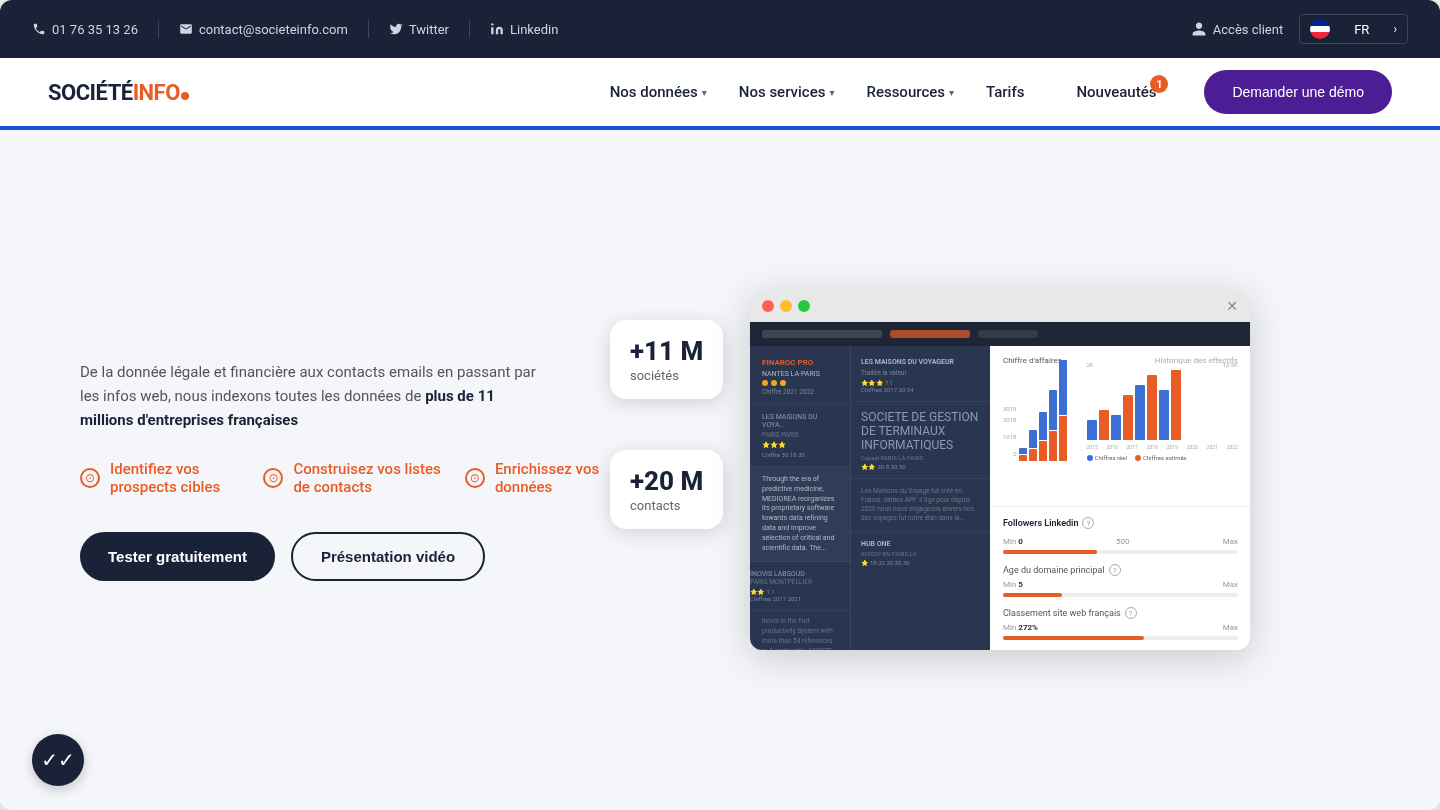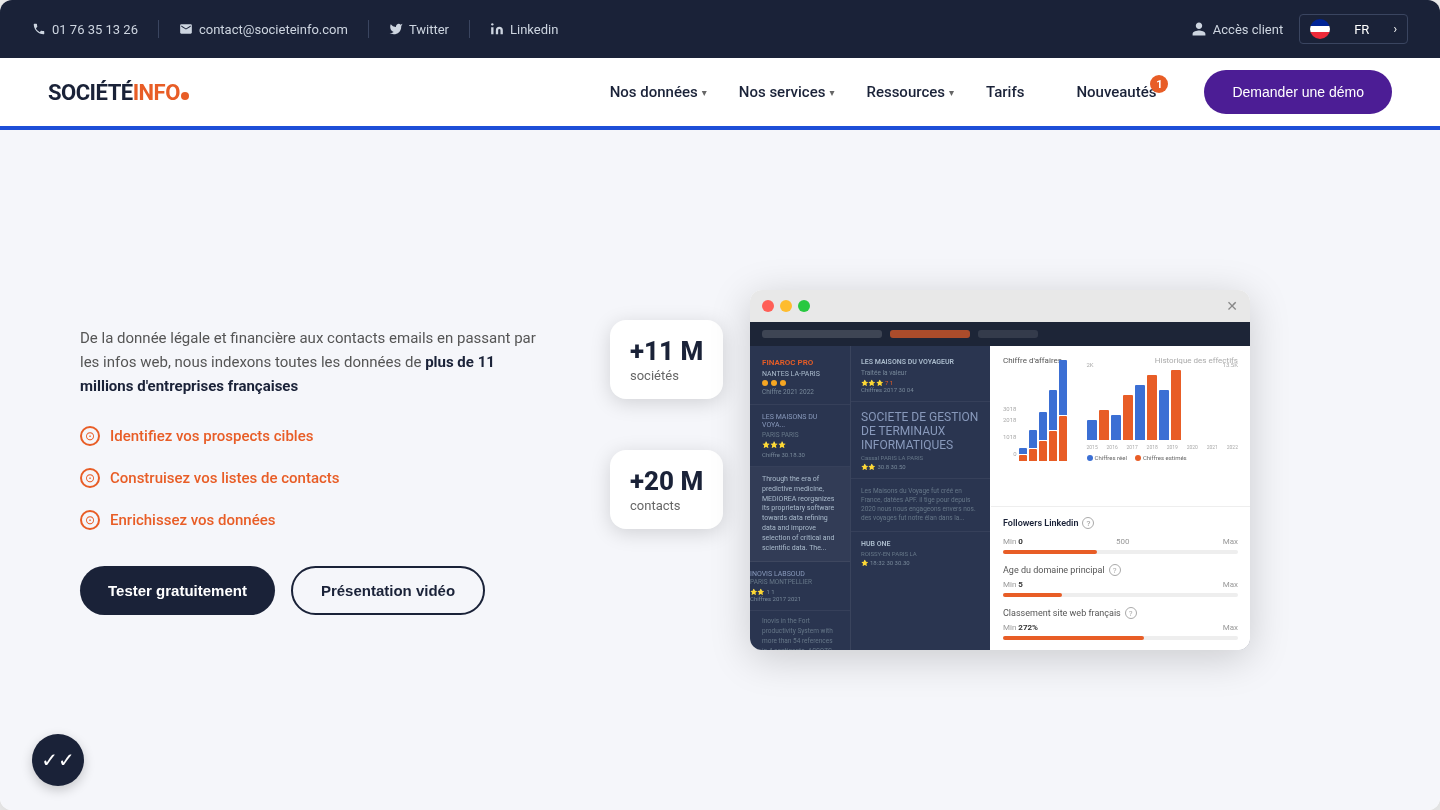--- a/index.html
+++ b/index.html
@@ -33,21 +33,21 @@
     .badge-red { position: absolute; top: -8px; right: -12px; background: #e85d26; color: #fff; border-radius: 50%; width: 18px; height: 18px; font-size: 11px; display: flex; align-items: center; justify-content: center; font-weight: 700; }
     .demo-btn { margin-left: 48px; background: #4c1d95; color: #fff; border: none; border-radius: 30px; padding: 14px 28px; font-size: 14px; font-weight: 400; cursor: pointer; white-space: nowrap; }
 
     
     .hero { flex: 1; background: #f5f6fa; display: flex; align-items: center; padding: 0 80px; gap: 40px; position: relative; overflow: hidden; }
     .hero-left { flex: 0 0 520px; }
     .hero-title { font-size: 42px; font-weight: 800; color: #1a2238; line-height: 1.15; margin-bottom: 20px; }
     .hero-title .highlight { color: #e85d26; }
     .hero-desc { font-size: 15px; color: #555; line-height: 1.6; margin-bottom: 28px; max-width: 460px; }
     .hero-desc strong { font-weight: 700; color: #1a2238; }
-    .hero-list { list-style: none; margin-bottom: 36px; display: flex; flex-direction: column; gap: 22px; }
+    .hero-list { list-style: none; margin-bottom: 36px; display: flex; flex-direction: row; gap: 22px; }
     .hero-list-item { display: flex; align-items: center; gap: 10px; font-size: 15px; color: #e85d26; font-weight: 500; }
     .list-icon { width: 20px; height: 20px; border: 2px solid #e85d26; border-radius: 50%; display: flex; align-items: center; justify-content: center; flex-shrink: 0; }
     .list-icon::after { content: '⊙'; font-size: 12px; color: #e85d26; }
     .hero-btns { display: flex; gap: 16px; align-items: center; }
     .btn-primary { background: #1a2238; color: #fff; border: none; border-radius: 30px; padding: 16px 28px; font-size: 15px; font-weight: 600; cursor: pointer; }
     .btn-secondary { background: transparent; color: #1a2238; border: 2px solid #1a2238; border-radius: 30px; padding: 14px 28px; font-size: 15px; font-weight: 600; cursor: pointer; }
 
     
     .hero-right { flex: 1; display: flex; justify-content: center; align-items: center; position: relative; }
     .app-window { background: #fff; border-radius: 12px; box-shadow: 0 8px 40px rgba(0,0,0,0.18); width: 500px; height: 360px; overflow: hidden; position: relative; }

